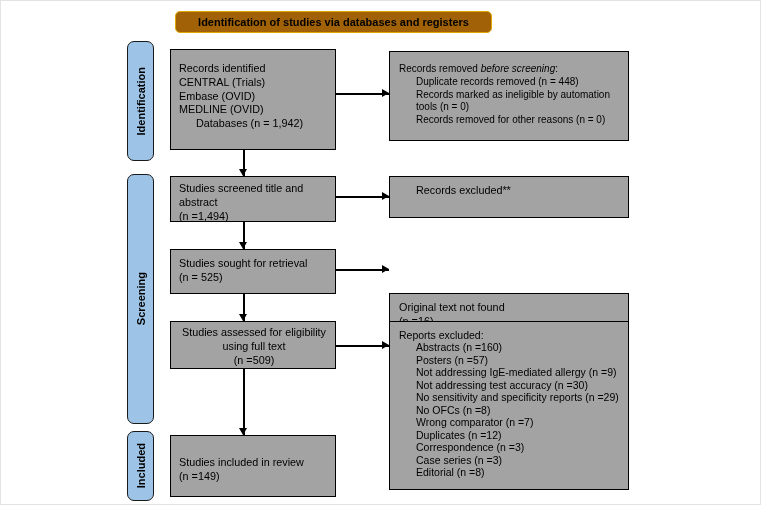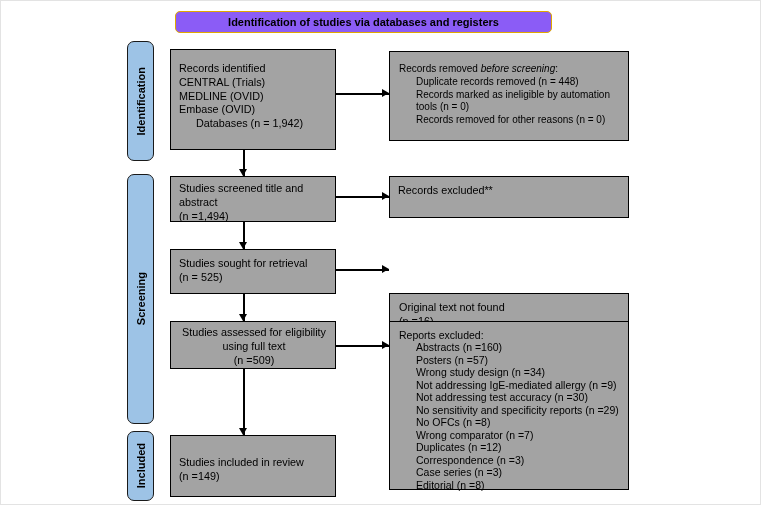--- a/index.html
+++ b/index.html
@@ -2,22 +2,22 @@
 <html><head>
 <meta charset="utf-8">
 <style>
   html,body { margin:0; padding:0; background:#fff; }
   .canvas {
     position:relative; width:761px; height:505px; background:#ffffff;
     font-family:"Liberation Sans", sans-serif; color:#000;
     border:1px solid #e3e3e3; box-sizing:border-box; overflow:hidden;
   }
   .banner {
-    position:absolute; left:174px; top:10px; width:377px; height:22px;
-    background:#8b5cf6; border:1px solid #E0A800; border-radius:5px;
+    position:absolute; left:174px; top:10px; width:317px; height:22px;
+    background:#a16207; border:1px solid #E0A800; border-radius:5px;
     display:flex; align-items:center; justify-content:center;
     font-weight:bold; font-size:11px; box-sizing:border-box;
   }
   .stage {
     position:absolute; width:27px; background:#9DC3E6;
     border:1.5px solid #1a1a1a; border-radius:7px; box-sizing:border-box;
     display:flex; align-items:center; justify-content:center;
   }
   .stage span {
     writing-mode:vertical-rl; transform:rotate(180deg);
@@ -31,21 +31,21 @@
     position:absolute; background:#a3a3a3; border:1.5px solid #000;
     box-sizing:border-box; font-size:10.8px; line-height:1.28;
   }
   .b-records   { left:169px; top:48px;  width:166px; height:101px; padding:12px 6px 0 8px; }
   .b-screened  { left:169px; top:175px; width:166px; height:46px;  padding:5px 6px 0 8px; }
   .b-retrieval { left:169px; top:248px; width:166px; height:45px;  padding:7px 6px 0 8px; }
   .b-eligible  { left:169px; top:320px; width:166px; height:48px;  padding:4px 6px 0 8px;text-align:center; }
   .b-included  { left:169px; top:434px; width:166px; height:62px;  padding:20px 20px 0 8px; }
 
   .r-removed   { left:388px; top:50px;  width:240px; height:90px;  padding:11px 6px 0 9px; font-size:10px; }
-  .r-excluded  { left:388px; top:175px; width:240px; height:42px;  padding:7px 6px 0 8px; }
+  .r-excluded  { left:388px; top:175px; width:240px; height:42px;  padding:7px 6px 0 26px; }
   .r-notfound  { left:388px; top:248px; width:240px; height:43px;  padding:7px 6px 0 9px;margin-top:44px; }
   .r-reports   { left:388px; top:320px; width:240px; height:169px; padding:7px 24px 0 9px; font-size:10.5px; line-height:1.19; }
 
   .indent { padding-left:17px; }
   .nowrap { white-space:nowrap; }
   .it { font-style:italic; }
 
   .arrow-down { position:absolute; width:1.5px; background:#000; }
   .arrow-down::after {
     content:''; position:absolute; bottom:0; left:-3.6px;
@@ -82,22 +82,22 @@
   <div class="stage stage-screening">
     <span>Screening</span>
   </div>
   <div class="stage stage-included">
     <span>Included</span>
   </div>
 
   <div class="box b-records">
     <div>Records identified</div>
     <div>CENTRAL (Trials)</div>
+    <div>Embase (OVID)</div>
     <div>MEDLINE (OVID)</div>
-    <div>Embase (OVID)</div>
     <div class="indent">Databases (n = 1,942)</div>
   </div>
 
   <div class="box b-screened">
     <div>Studies screened title and</div>
     <div>abstract</div>
     <div>(n =1,494)</div>
   </div>
 
   <div class="box b-retrieval">
@@ -129,21 +129,20 @@
 
   <div class="box r-notfound">
     <div>Original text not found</div>
     <div>(n =16)</div>
   </div>
 
   <div class="box r-reports">
     <div>Reports excluded:</div>
     <div class="indent nowrap">Abstracts (n =160)</div>
     <div class="indent nowrap">Posters (n =57)</div>
-    <div class="indent nowrap">Wrong study design (n =34)</div>
     <div class="indent nowrap">Not addressing IgE-mediated allergy (n =9)</div>
     <div class="indent nowrap">Not addressing test accuracy (n =30)</div>
     <div class="indent nowrap">No sensitivity and specificity reports (n =29)</div>
     <div class="indent nowrap">No OFCs (n =8)</div>
     <div class="indent nowrap">Wrong comparator (n =7)</div>
     <div class="indent nowrap">Duplicates (n =12)</div>
     <div class="indent nowrap">Correspondence (n =3)</div>
     <div class="indent nowrap">Case series (n =3)</div>
     <div class="indent nowrap">Editorial (n =8)</div>
   </div>

